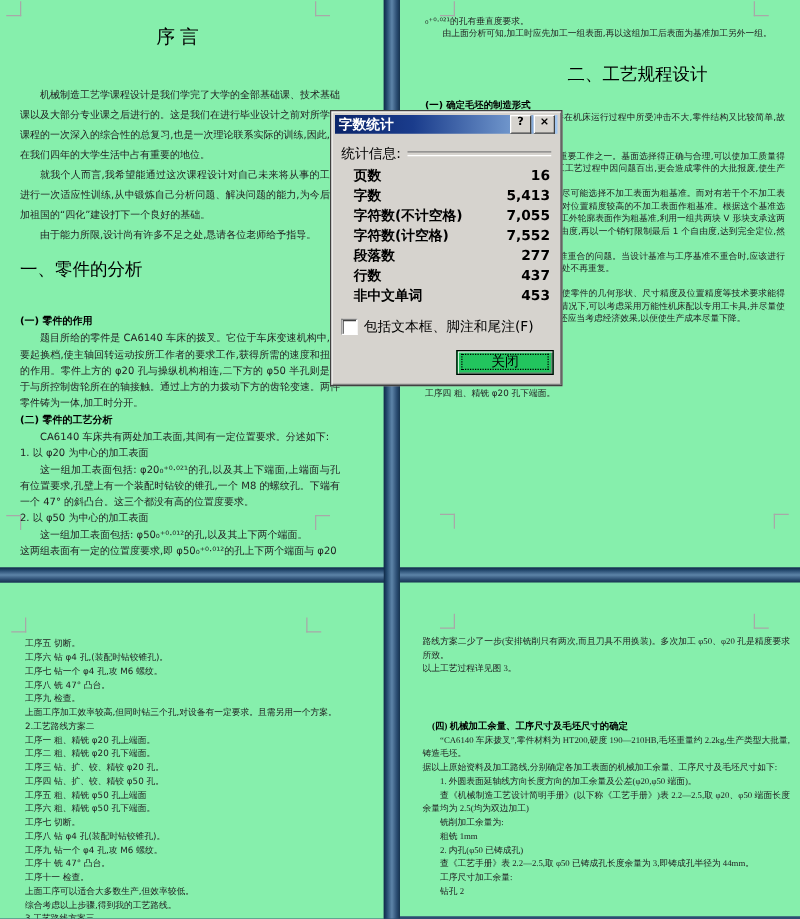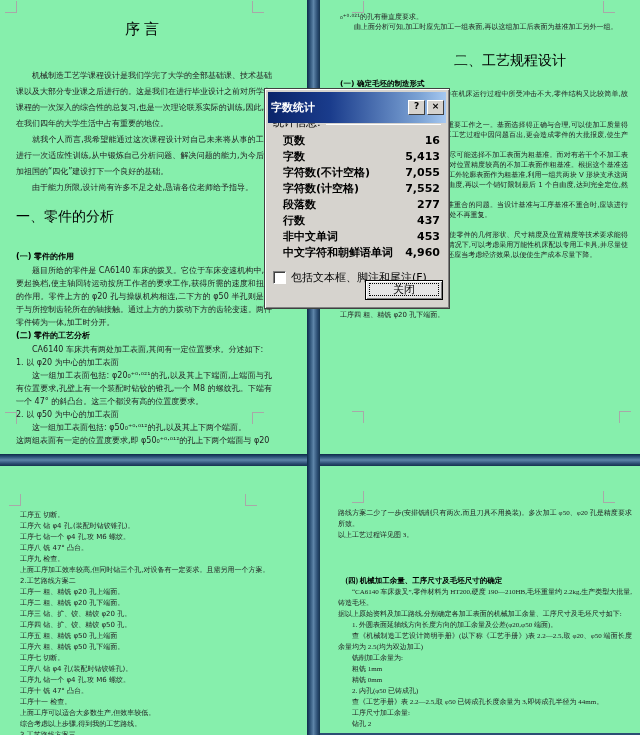--- a/index.html
+++ b/index.html
@@ -41,35 +41,35 @@
   .ln-p11{font-size:7px;line-height:11px;text-align:justify;text-indent:2em;}
   .ln-p11n{font-size:7px;line-height:11px;text-align:justify;}
   .ln-hb{font-size:7.5px;line-height:12px;font-weight:bold;color:#000;margin-top:4px;text-indent:1em;}
   .ln-gap10{height:10px;}
   .ln-gap18{height:18px;}
   .ln-gap30{height:30px;}
   
   #dialog{position:absolute;left:264px;top:88px;width:184px;height:219px;z-index:10;
       background:#d6d3ce;border:1px solid #404040;
       box-shadow:inset 1px 1px 0 #ffffff,inset -1px -1px 0 #808080;}
-  .titlebar{position:absolute;left:3px;top:3px;right:3px;height:31px;
+  .titlebar{position:absolute;left:3px;top:3px;right:3px;height:15px;
       background:linear-gradient(90deg,#0a246a 0%,#1a3c8c 35%,#7ba2d4 85%,#a6c8f0 100%);
       display:flex;align-items:center;}
   .titlebar .title{flex:1;color:#fff;font-weight:bold;font-size:11px;line-height:15px;padding-left:3px;white-space:nowrap;}
   .tb-btn{width:15px;height:13px;background:#d6d3ce;border:1px solid;border-color:#ffffff #404040 #404040 #ffffff;
       font-size:9px;font-weight:bold;line-height:11px;text-align:center;color:#000;margin-right:2px;cursor:default;}
   .groupline{display:flex;align-items:center;margin:26px 8px 2px 8px;font-size:11px;color:#000;justify-content:space-between;}
   .groupline .rule{flex:1;height:2px;border-top:1px solid #808080;border-bottom:1px solid #ffffff;margin-left:5px;}
   .stats{margin:3px 9px 0 18px;font-weight:bold;}
   .stat-row{display:flex;justify-content:space-between;font-size:11px;line-height:16px;color:#000;white-space:nowrap;}
   .checkbox-row{display:flex;align-items:center;margin:9px 8px 0 8px;font-size:11px;color:#000;white-space:nowrap;}
   .cb{width:11px;height:11px;background:#fff;margin-right:5px;flex:none;
       border:1px solid;border-color:#808080 #ffffff #ffffff #808080;
       box-shadow:inset 1px 1px 0 #404040;}
-  .close-btn{position:absolute;right:6px;bottom:8px;width:76px;height:18px;background:#e5e5e5;
+  .close-btn{position:absolute;right:6px;bottom:8px;width:76px;height:18px;background:#22c55e;
       border:1px solid #000;box-shadow:inset 1px 1px 0 #ffffff,inset -1px -1px 0 #808080;
       font-size:11px;color:#000;text-align:center;cursor:default;}
   .close-btn .focus{display:block;border:1px dotted #000;margin:2px 3px;line-height:11px;}
 </style>
 </head>
 <body>
 
 <div class="page" id="page-tl">
   <div class="mark m-tl" style="left:5px;top:1px;"></div>
   <div class="mark m-tr" style="left:252px;top:1px;"></div>
@@ -159,21 +159,20 @@
   <div class="ln-p11n">路线方案二少了一步(安排铣削只有两次,而且刀具不用换装)。多次加工 φ50、φ20 孔是精度要求所致。</div>
       <div class="ln-li">以上工艺过程详见图 3。</div>
       <div class="ln-gap30"></div>
       <div class="ln-hb">(四) 机械加工余量、工序尺寸及毛坯尺寸的确定</div>
       <div class="ln-p11">“CA6140 车床拨叉”,零件材料为 HT200,硬度 190—210HB,毛坯重量约 2.2kg,生产类型大批量,铸造毛坯。</div>
       <div class="ln-p11n">据以上原始资料及加工路线,分别确定各加工表面的机械加工余量、工序尺寸及毛坯尺寸如下:</div>
       <div class="ln-p11">1. 外圆表面延轴线方向长度方向的加工余量及公差(φ20,φ50 端面)。</div>
       <div class="ln-p11">查《机械制造工艺设计简明手册》(以下称《工艺手册》)表 2.2—2.5,取 φ20、φ50 端面长度余量均为 2.5(均为双边加工)</div>
       <div class="ln-liin">铣削加工余量为:</div>
       <div class="ln-liin">粗铣 1mm</div>
-      <div class="ln-liin">精铣 0mm</div>
       <div class="ln-liin">2. 内孔(φ50 已铸成孔)</div>
       <div class="ln-p11">查《工艺手册》表 2.2—2.5,取 φ50 已铸成孔长度余量为 3,即铸成孔半径为 44mm。</div>
       <div class="ln-liin">工序尺寸加工余量:</div>
       <div class="ln-liin">钻孔 2</div>
     </div>
 </div>
 
 <div class="divider-v"></div>
 <div class="divider-h"></div>
 
@@ -217,24 +216,20 @@
       <div class="stat-row">
         <span>行数</span>
         <span>437</span>
       </div>
 
       <div class="stat-row">
         <span>非中文单词</span>
         <span>453</span>
       </div>
 
-      <div class="stat-row">
-        <span>中文字符和朝鲜语单词</span>
-        <span>4,960</span>
-      </div>
     </div>
   <div class="checkbox-row">
     <span class="cb"></span>
     <span>包括文本框、脚注和尾注(F)</span>
   </div>
   <div class="close-btn">
     <span class="focus">关闭</span>
   </div>
 </div>
 

